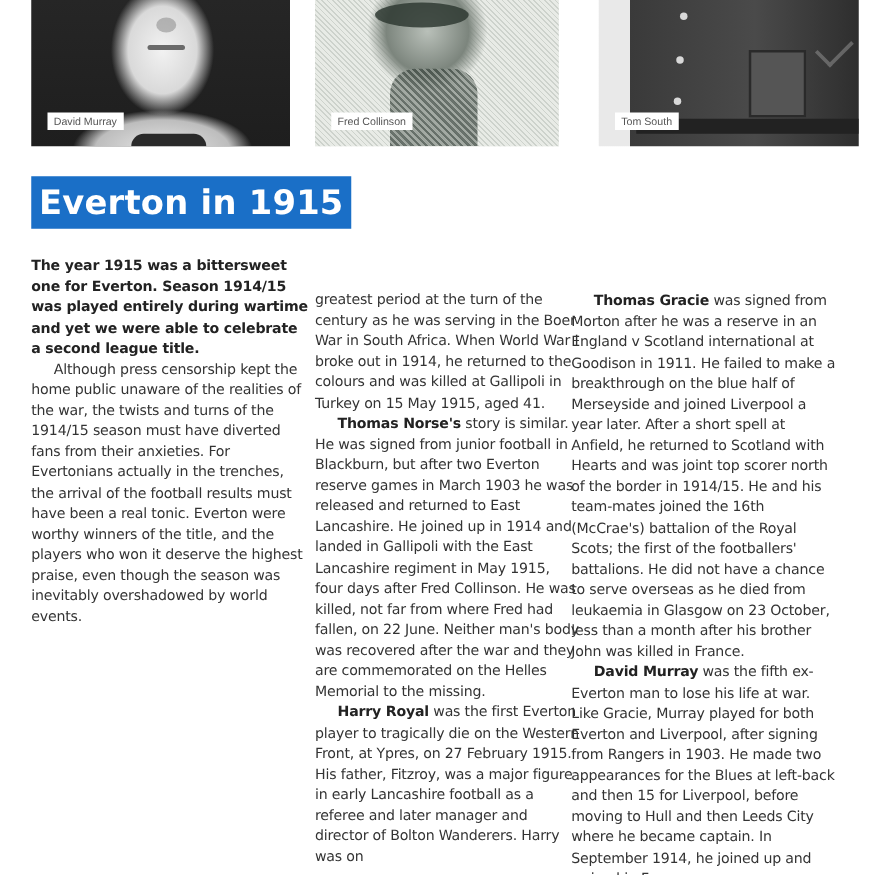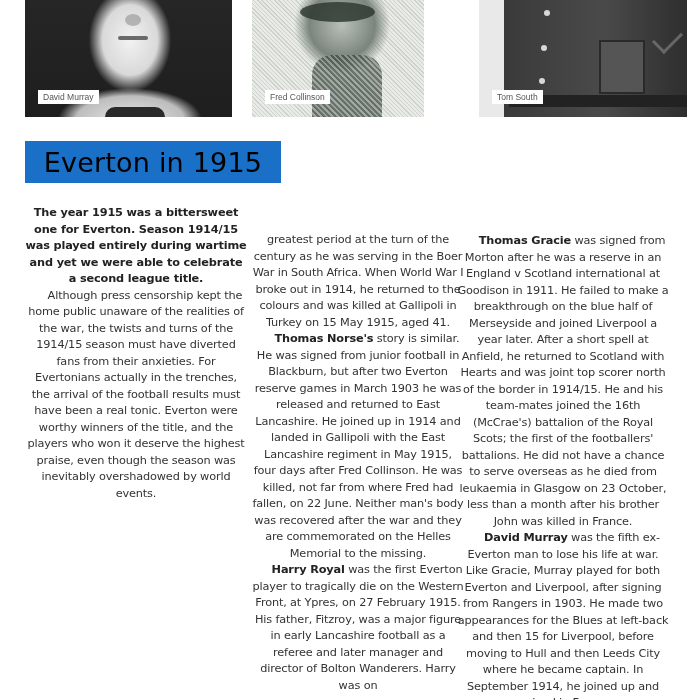--- a/index.html
+++ b/index.html
@@ -10,44 +10,44 @@
 
   #photo-1 { left: 25px; width: 207px;
     background:
       radial-gradient(ellipse 55px 70px at 105px 40px, #f2f2f2 0%, #d9d9d9 50%, rgba(40,40,40,0) 75%),
       radial-gradient(ellipse 90px 40px at 105px 120px, #e8e8e8 0%, #bdbdbd 60%, rgba(30,30,30,0) 80%),
       linear-gradient(#262626, #1e1e1e); }
   #photo-1 .nose { position:absolute; left:100px; top:14px; width:16px; height:12px; border-radius:50%; background:#8a8a8a; opacity:.55; }
   #photo-1 .mouth { position:absolute; left:93px; top:36px; width:30px; height:4px; border-radius:3px; background:#6a6a6a; }
   #photo-1 .collar { position:absolute; left:80px; bottom:0; width:60px; height:10px; background:#2a2a2a; border-radius:30px 30px 0 0; }
 
-  #photo-2 { left: 252px; width: 172px;
+  #photo-2 { left: 252px; width: 195px;
     background:
       radial-gradient(ellipse 60px 60px at 90px 25px, #b9c0b9 0%, #7c857d 55%, rgba(230,232,228,0) 80%),
       repeating-linear-gradient(45deg, #e8ebe6 0 2px, #cdd2cc 2px 3px),
       #eef0ec; }
   #photo-2 .mustache { position:absolute; left:48px; top:2px; width:75px; height:20px; border-radius:50%; background:#2f3a33; opacity:.85; }
   #photo-2 .neck { position:absolute; left:60px; top:55px; width:70px; height:62px; background: repeating-linear-gradient(45deg, #3f4a43 0 2px, #8c948d 2px 4px); border-radius: 20px 20px 0 0; opacity:.75; }
 
   #photo-3 { left: 479px; width: 208px;
     background:
       linear-gradient(90deg, #e9e9e9 0 12%, #3a3a3a 12%, #4a4a4a 60%, #2e2e2e 100%); }
   #photo-3 .button { position:absolute; width:6px; height:6px; border-radius:50%; background:#d8d8d8; }
   #photo-3 .pocket { position:absolute; left:120px; top:40px; width:42px; height:50px; border:2px solid #2a2a2a; background:#555; }
   #photo-3 .belt { position:absolute; left:30px; top:95px; width:178px; height:12px; background:#222; }
   #photo-3 .chevron { position:absolute; left:175px; top:30px; width:24px; height:14px; border-left:3px solid #888; border-bottom:3px solid #888; transform: rotate(-45deg); opacity:.6; }
 
   .title-box { position: absolute; left: 25px; top: 141px; width: 256px; height: 42px; background: #1a6fc7; display: flex; align-items: center; justify-content: center; }
-  .title-box h1 { margin: 0; color: #000000; font-family: "DejaVu Sans", sans-serif; font-weight: normal; font-size: 27px; letter-spacing: 0.2px; line-height: 1; }
+  .title-box h1 { margin: 0; color: #ffffff; font-family: "DejaVu Sans", sans-serif; font-weight: bold; font-size: 27px; letter-spacing: 0.2px; line-height: 1; }
 
   .column { position: absolute; top: 205px; font-family: "DejaVu Sans", sans-serif; font-size: 11.3px; line-height: 16.5px; color: #333; letter-spacing: -0.15px; }
   #col-1 { left: 25px; width: 222px; }
   #col-2 { left: 252px; width: 212px; margin-top: 27px; }
   #col-3 { left: 457px; width: 212px; margin-top: 28px; }
-  .column p { margin: 0; text-indent: 18px; text-align: center; }
+  .column p { margin: 0; text-indent: 18px; }
   .column p.noindent { text-indent: 0; }
   .column .lead { font-weight: bold; color: #222; }
   .column b { font-weight: bold; color: #222; }
 </style>
 </head>
 <body>
 
 <div class="photo" id="photo-1">
   <div class="nose"></div>
   <div class="mouth"></div>

